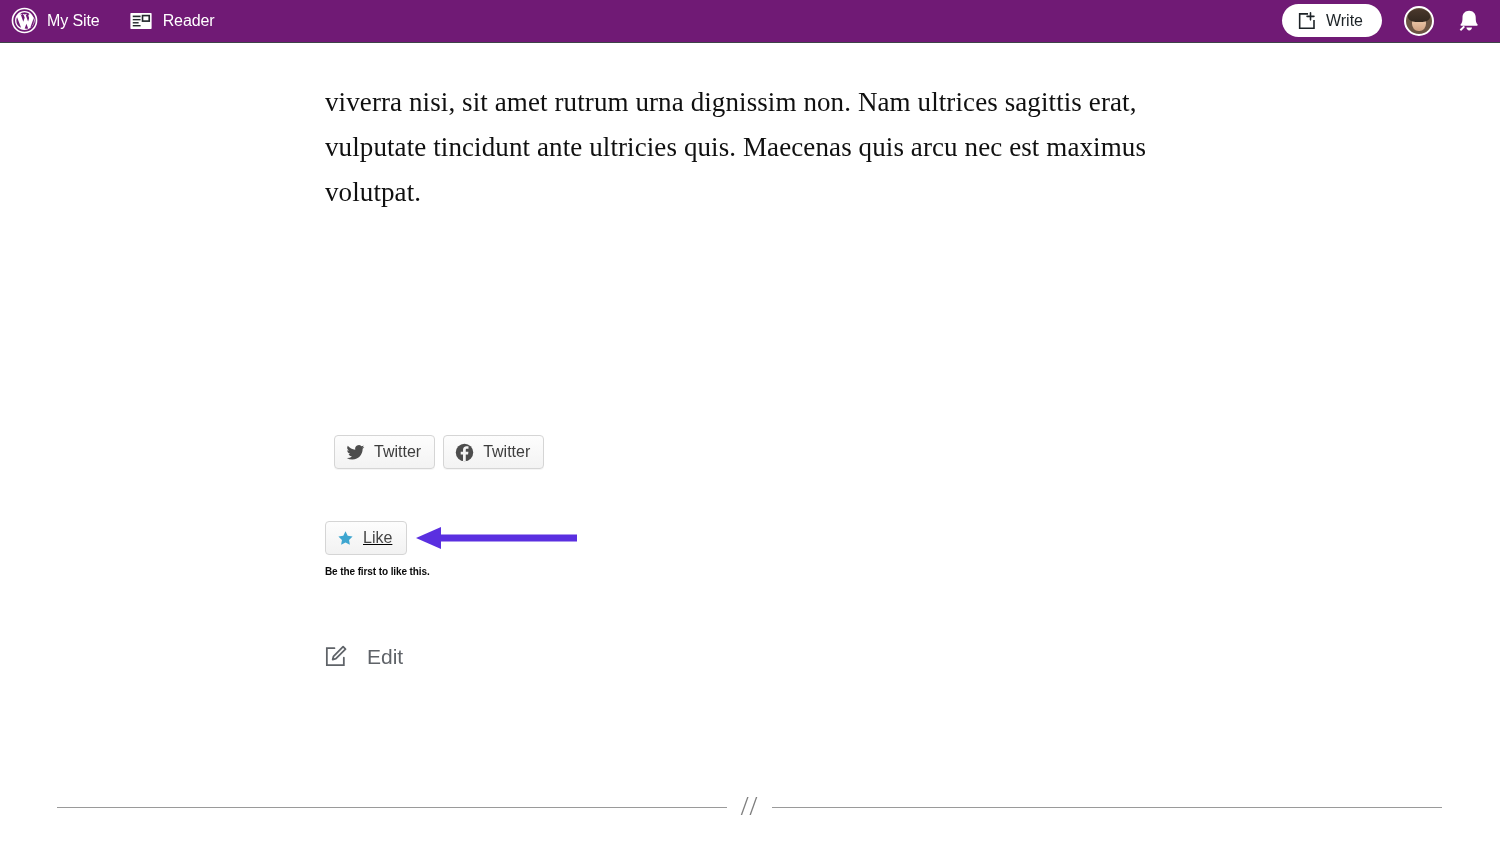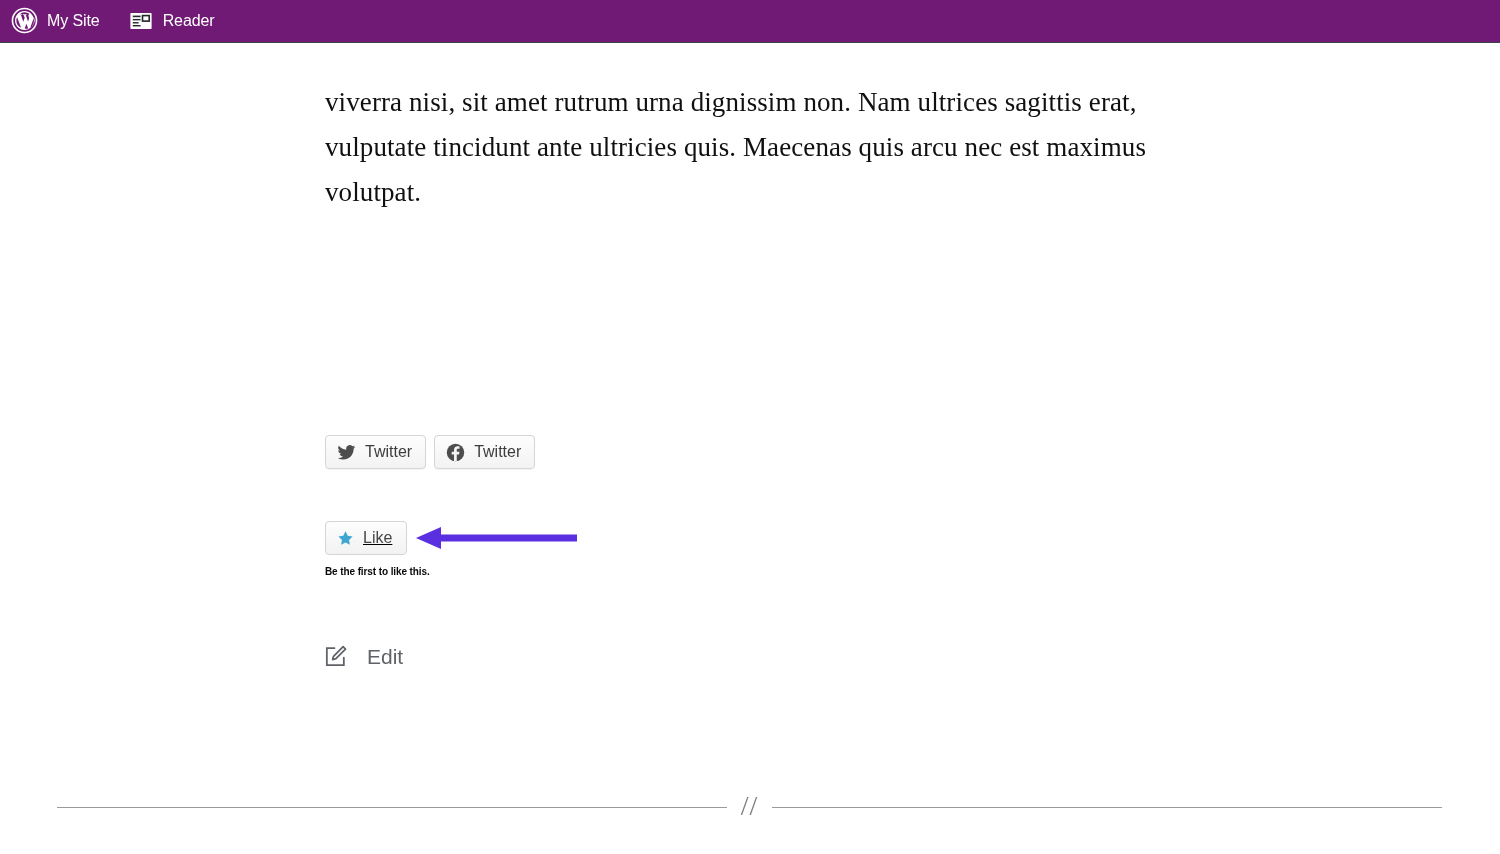--- a/index.html
+++ b/index.html
@@ -149,21 +149,21 @@
     font-size: 45px;
     font-weight: bold;
     color: #0b0b0b;
     letter-spacing: -1.2px;
     line-height: 1.1;
   }
 
   
   .share-row {
     position: absolute;
-    left: 325px;
+    left: 334px;
     top: 392px;
     display: flex;
     gap: 8px;
     justify-content: center;
   }
   .share-btn {
     display: flex;
     align-items: center;
     gap: 9px;
     height: 34px;
@@ -302,20 +302,49 @@
           <rect x="4.4" y="13" width="5.4" height="1.3" fill="#23282d"></rect>
           <rect x="4.4" y="15.7" width="7.2" height="1.3" fill="#23282d"></rect>
           <rect x="13.4" y="7" width="6.2" height="5.1" fill="none" stroke="#23282d" stroke-width="1.5"></rect>
         </svg>
       </span>
       <span class="mb-label">Reader</span>
     </div>
 
   </div>
 
+  <div class="mb-right">
+
+    <button class="write-btn">
+      <span>
+        <svg class="write-icon" viewBox="0 0 24 24" aria-hidden="true">
+          <path d="M13.5 3.4H4.4v17.2h17.2v-9" fill="none" stroke="#1d2327" stroke-width="1.9" stroke-linecap="square"></path>
+          <path d="M17.4 2.2v8.4M13.2 6.4h8.4" fill="none" stroke="#1d2327" stroke-width="1.9" stroke-linecap="round"></path>
+        </svg>
+      </span>
+      <span class="write-label">Write</span>
+    </button>
+
+    <div class="avatar-wrap">
+      <span class="avatar-face"></span>
+      <span class="avatar-face2"></span>
+      <span class="avatar-hair"></span>
+    </div>
+
+    <div class="bell-wrap">
+      <span>
+        <svg class="bell-icon" viewBox="0 0 24 24" aria-hidden="true">
+          <path fill="#ffffff" d="M12.1 2.6c-3.6 0-6.1 2.6-6.1 6.1 0 3.3-.4 5-1.6 6.3-.5.5-.2 1.4.5 1.4h14.4c.7 0 1-.9.5-1.4-1.2-1.3-1.6-3-1.6-6.3 0-3.5-2.5-6.1-6.1-6.1z"></path>
+          <path fill="#ffffff" d="M9.6 18.1c.2 1.6 1.3 2.7 2.6 2.7s2.4-1.1 2.6-2.7H9.6z"></path>
+          <path fill="#ffffff" d="M3.4 19.9l3.6-3.6 1.3 1.3-3.6 3.6z"></path>
+        </svg>
+      </span>
+    </div>
+
+  </div>
 </div>
 
 <div class="content">
 
   <p class="post-body">viverra nisi, sit amet rutrum urna dignissim non. Nam ultrices sagittis erat, vulputate tincidunt ante ultricies quis. Maecenas quis arcu nec est maximus volutpat.</p>
 
 
   <div class="share-row">
 
     <div class="share-btn">

